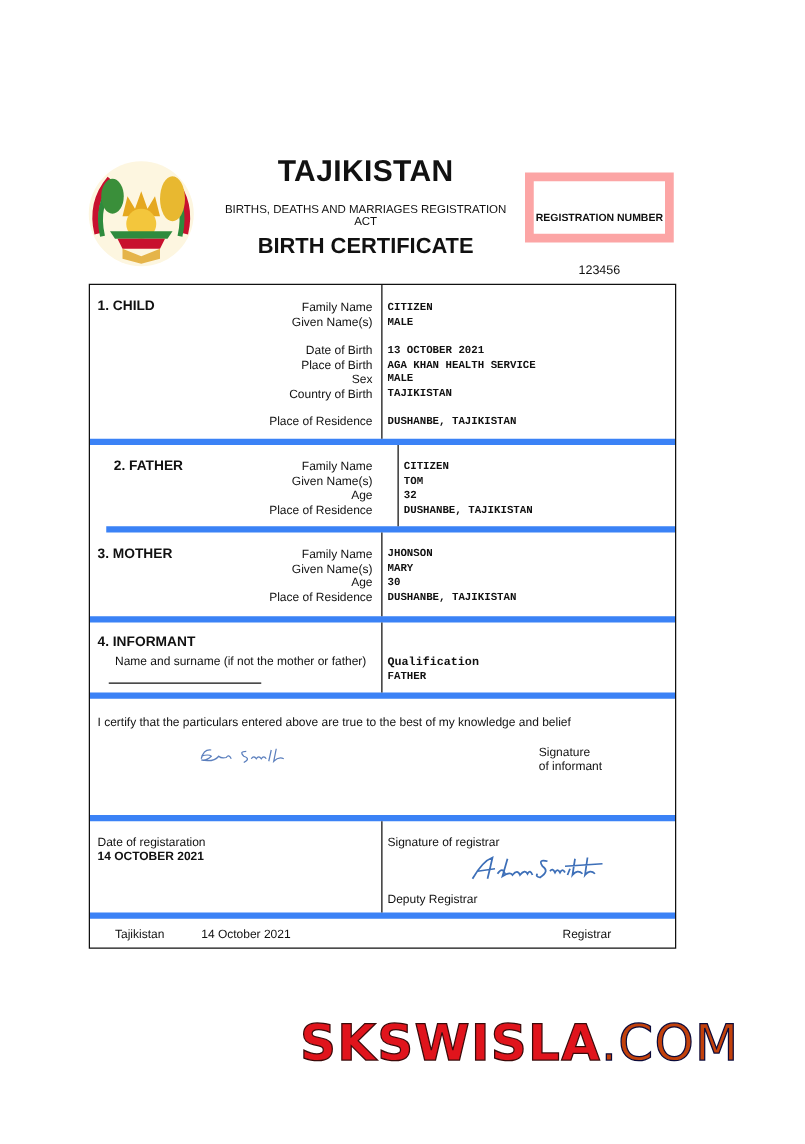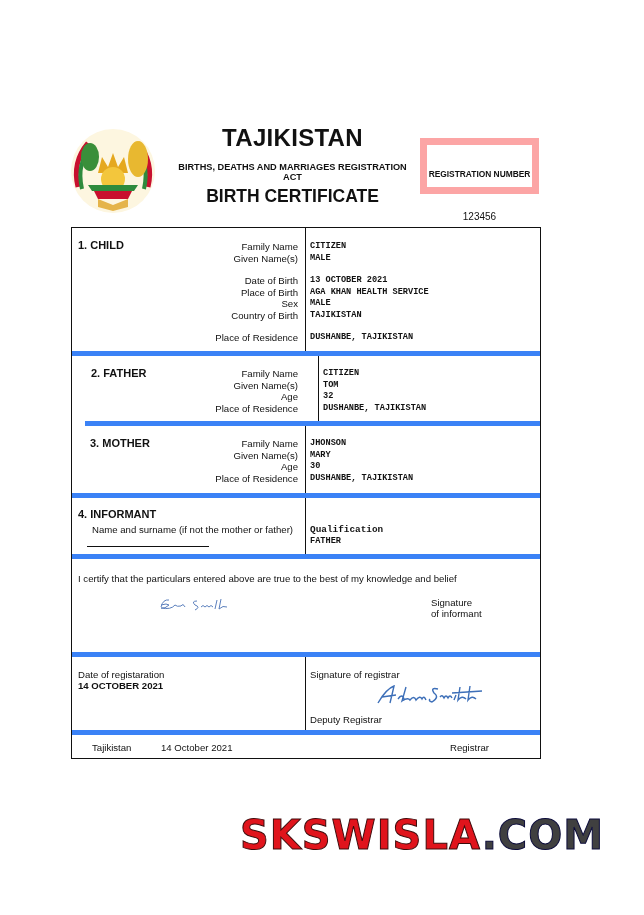--- a/index.html
+++ b/index.html
@@ -1,37 +1,37 @@
 <!DOCTYPE html>
 <html><head>
 <meta charset="utf-8">
 <style>
   html, body { margin: 0; padding: 0; background: #ffffff; }
   body { width: 644px; height: 915px; position: relative; overflow: hidden; font-family: "Liberation Sans", sans-serif; color: #111; }
   .emblem { position: absolute; left: 68px; top: 127px; width: 90px; height: 88px; }
   .title { position: absolute; left: 170px; top: 124px; width: 245px; text-align: center; font-weight: bold; font-size: 24px; letter-spacing: 0.3px; }
-  .act { position: absolute; left: 170px; top: 162px; width: 245px; text-align: center; font-size: 9.2px; font-weight: bold; }
+  .act { position: absolute; left: 170px; top: 162px; width: 245px; text-align: center; font-size: 9.2px; }
   .cert { position: absolute; left: 170px; top: 186px; width: 245px; text-align: center; font-weight: bold; font-size: 17.5px; }
   .regbox { position: absolute; left: 420px; top: 138px; width: 119px; height: 56px; border: 7px solid #fca5a5; box-sizing: border-box; text-align: center; }
   .regbox .lbl { font-weight: bold; font-size: 8.4px; margin-top: 24px; }
   .regbox .val { font-size: 10px; margin-top: 32px; }
 
   .form { position: absolute; left: 71px; top: 227px; width: 470px; height: 532px; border: 1px solid #111; box-sizing: border-box; }
   .row { position: absolute; left: 0; right: 0; border-bottom: 5px solid #3b82f6; box-sizing: border-box; }
   .vline { position: absolute; left: 233px; top: 0; bottom: 0; border-left: 1px solid #111; }
   .sec-title { position: absolute; left: 6px; font-weight: bold; font-size: 11px; }
   .labels { position: absolute; right: 242px; text-align: right; font-size: 9.6px; line-height: 11.5px; }
   .values { position: absolute; left: 238px; font-family: "Liberation Mono", monospace; font-weight: bold; font-size: 8.6px; line-height: 11.5px; }
   .gap { height: 11px; }
   .small { font-size: 9.6px; }
   .mono { font-family: "Liberation Mono", monospace; }
   .sig { position: absolute; }
   .watermark { position: absolute; left: 240px; top: 812px; font-family: "DejaVu Sans", sans-serif; font-size: 40px; font-weight: bold; letter-spacing: 1px; }
   .wm-red { color: #e0141c; -webkit-text-stroke: 1px #3a0a0a; }
-  .wm-blue { color: #404040; -webkit-text-stroke: 1px #0a0a3a; font-weight: bold; }
+  .wm-blue { color: #c2410c; -webkit-text-stroke: 1px #0a0a3a; font-weight: normal; }
 </style>
 </head>
 <body>
 
 <svg class="emblem" viewBox="0 0 90 88">
   <circle cx="45" cy="44" r="42" fill="#fdf6e0"></circle>
   <path d="M10 60 Q4 35 20 16" stroke="#c8102e" stroke-width="5" fill="none"></path>
   <path d="M14 62 Q8 36 24 18" stroke="#2e8b3d" stroke-width="4" fill="none"></path>
   <path d="M80 60 Q86 35 70 16" stroke="#c8102e" stroke-width="5" fill="none"></path>
   <path d="M76 62 Q82 36 66 18" stroke="#2e8b3d" stroke-width="4" fill="none"></path>
@@ -94,21 +94,21 @@
     <div class="values" style="top:12px;">
       <div>CITIZEN</div>
       <div>TOM</div>
       <div>32</div>
       <div>DUSHANBE, TAJIKISTAN</div>
     </div>
   </div>
 
   <div class="row" style="top:198px; height:72px;">
     <div class="vline"></div>
-    <div class="sec-title" style="top:11px;margin-left:12px;">3. MOTHER</div>
+    <div class="sec-title" style="top:11px;">3. MOTHER</div>
     <div class="labels" style="top:12px;">
       <div>Family Name</div>
       <div>Given Name(s)</div>
       <div>Age</div>
       <div>Place of Residence</div>
     </div>
     <div class="values" style="top:12px;">
       <div>JHONSON</div>
       <div>MARY</div>
       <div>30</div>

